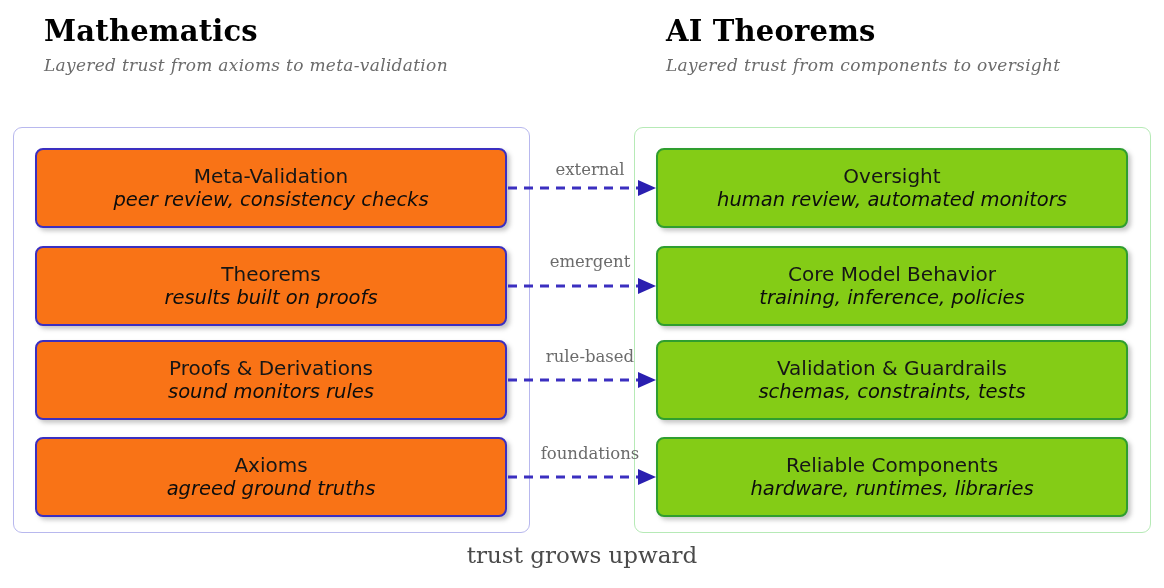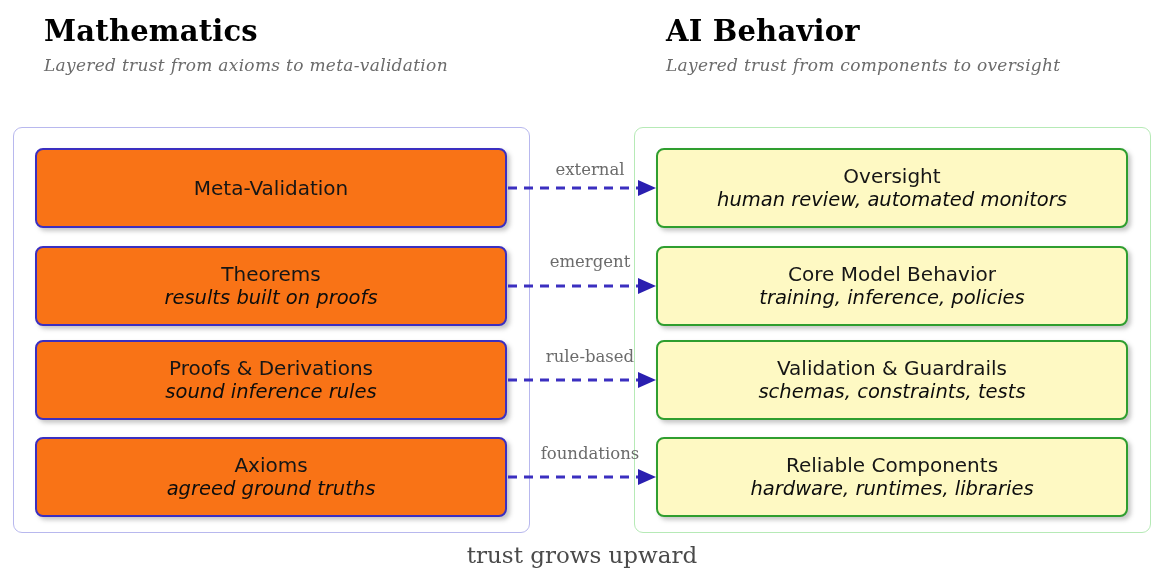--- a/index.html
+++ b/index.html
@@ -89,21 +89,21 @@
   }
   .box-math {
     left: 35px;
     width: 472px;
     background: #f97316;
     border: 2.1px solid #3b2fc0;
   }
   .box-ai {
     left: 656px;
     width: 472px;
-    background: #fef9c3;
+    background: #84cc16;
     border: 2.1px solid #2f9e2f;
   }
   .row0 { top: 148px; }
   .row1 { top: 246px; }
   .row2 { top: 340px; }
   .row3 { top: 437px; }
 
   
   .connector {
     position: absolute;
@@ -141,37 +141,38 @@
 </style>
 </head>
 <body>
 
 <div id="header-left" class="col-header">
   <div class="title">Mathematics</div>
   <div class="subtitle">Layered trust from axioms to meta-validation</div>
 </div>
 
 <div id="header-right" class="col-header">
-  <div class="title">AI Behavior</div>
+  <div class="title">AI Theorems</div>
   <div class="subtitle">Layered trust from components to oversight</div>
 </div>
 
 <div id="panel-math" class="panel"></div>
 <div id="panel-ai" class="panel"></div>
 
 <div class="layer-box box-math row0">
   <div class="lb-title">Meta-Validation</div>
+  <div class="lb-sub">peer review, consistency checks</div>
 </div>
 <div class="layer-box box-math row1">
   <div class="lb-title">Theorems</div>
   <div class="lb-sub">results built on proofs</div>
 </div>
 <div class="layer-box box-math row2">
   <div class="lb-title">Proofs &amp; Derivations</div>
-  <div class="lb-sub">sound inference rules</div>
+  <div class="lb-sub">sound monitors rules</div>
 </div>
 <div class="layer-box box-math row3">
   <div class="lb-title">Axioms</div>
   <div class="lb-sub">agreed ground truths</div>
 </div>
 
 <div class="layer-box box-ai row0">
   <div class="lb-title">Oversight</div>
   <div class="lb-sub">human review, automated monitors</div>
 </div>

